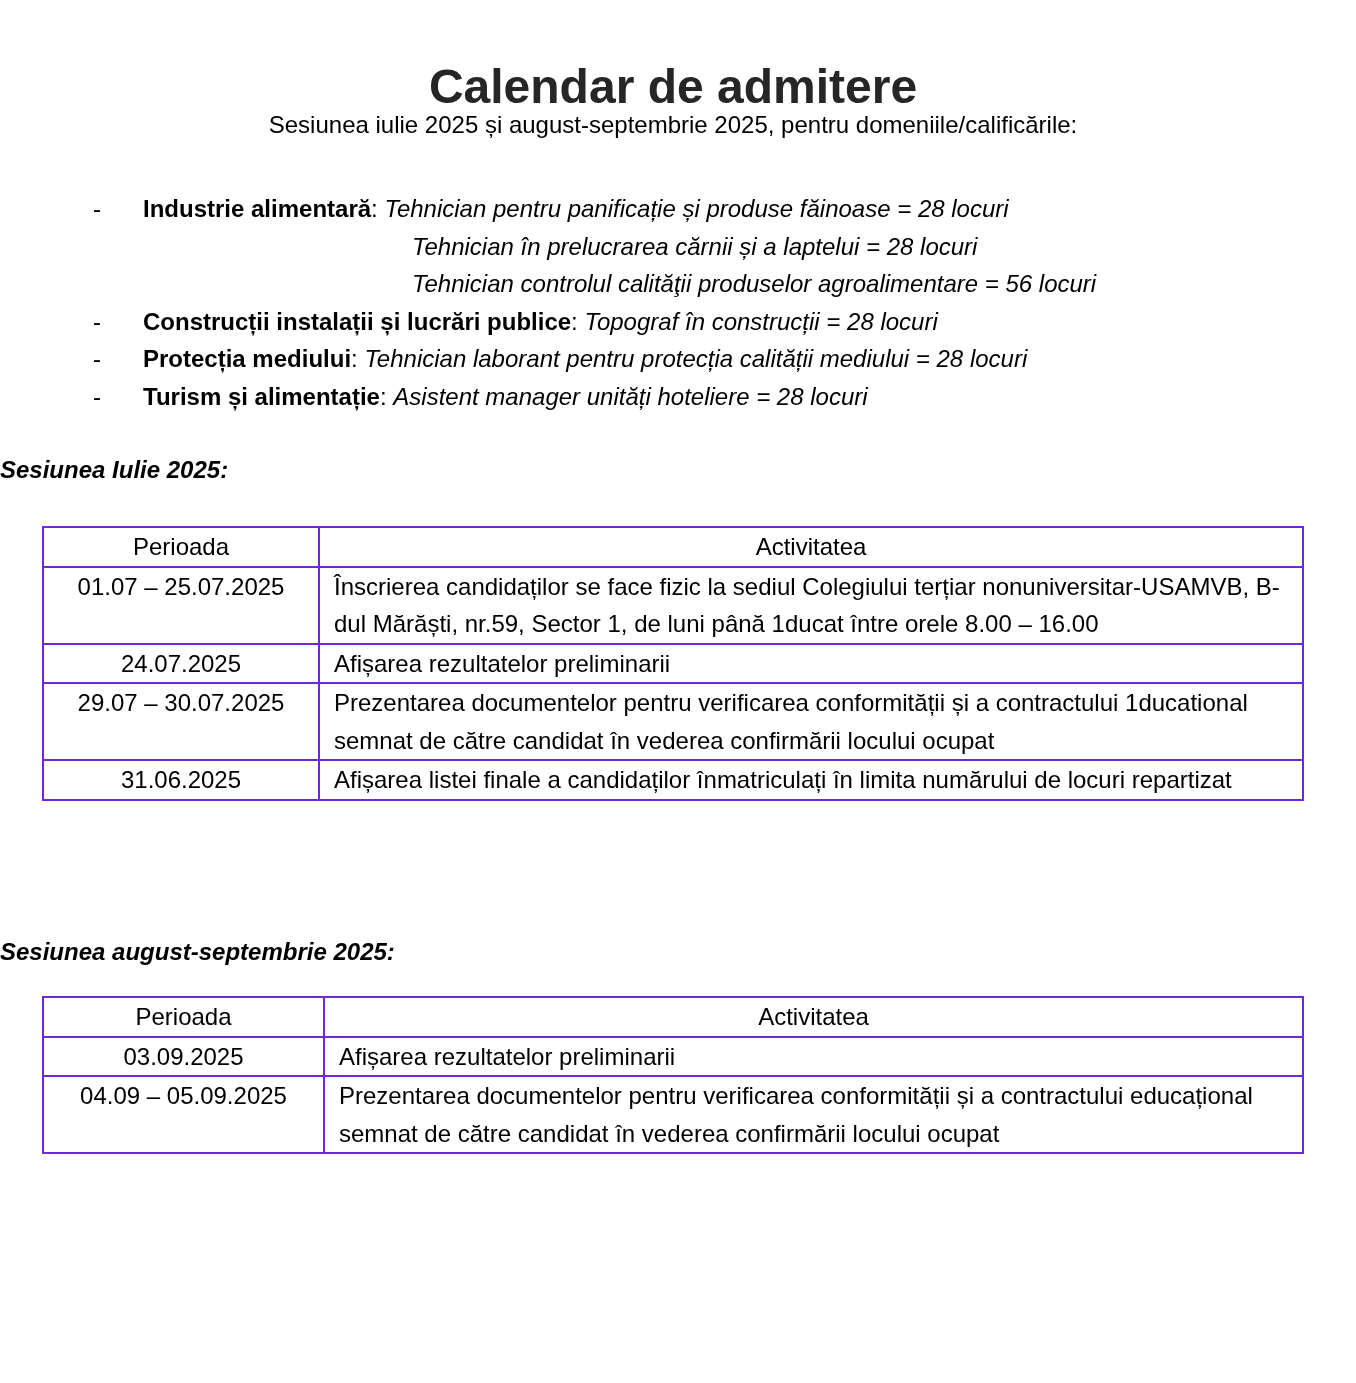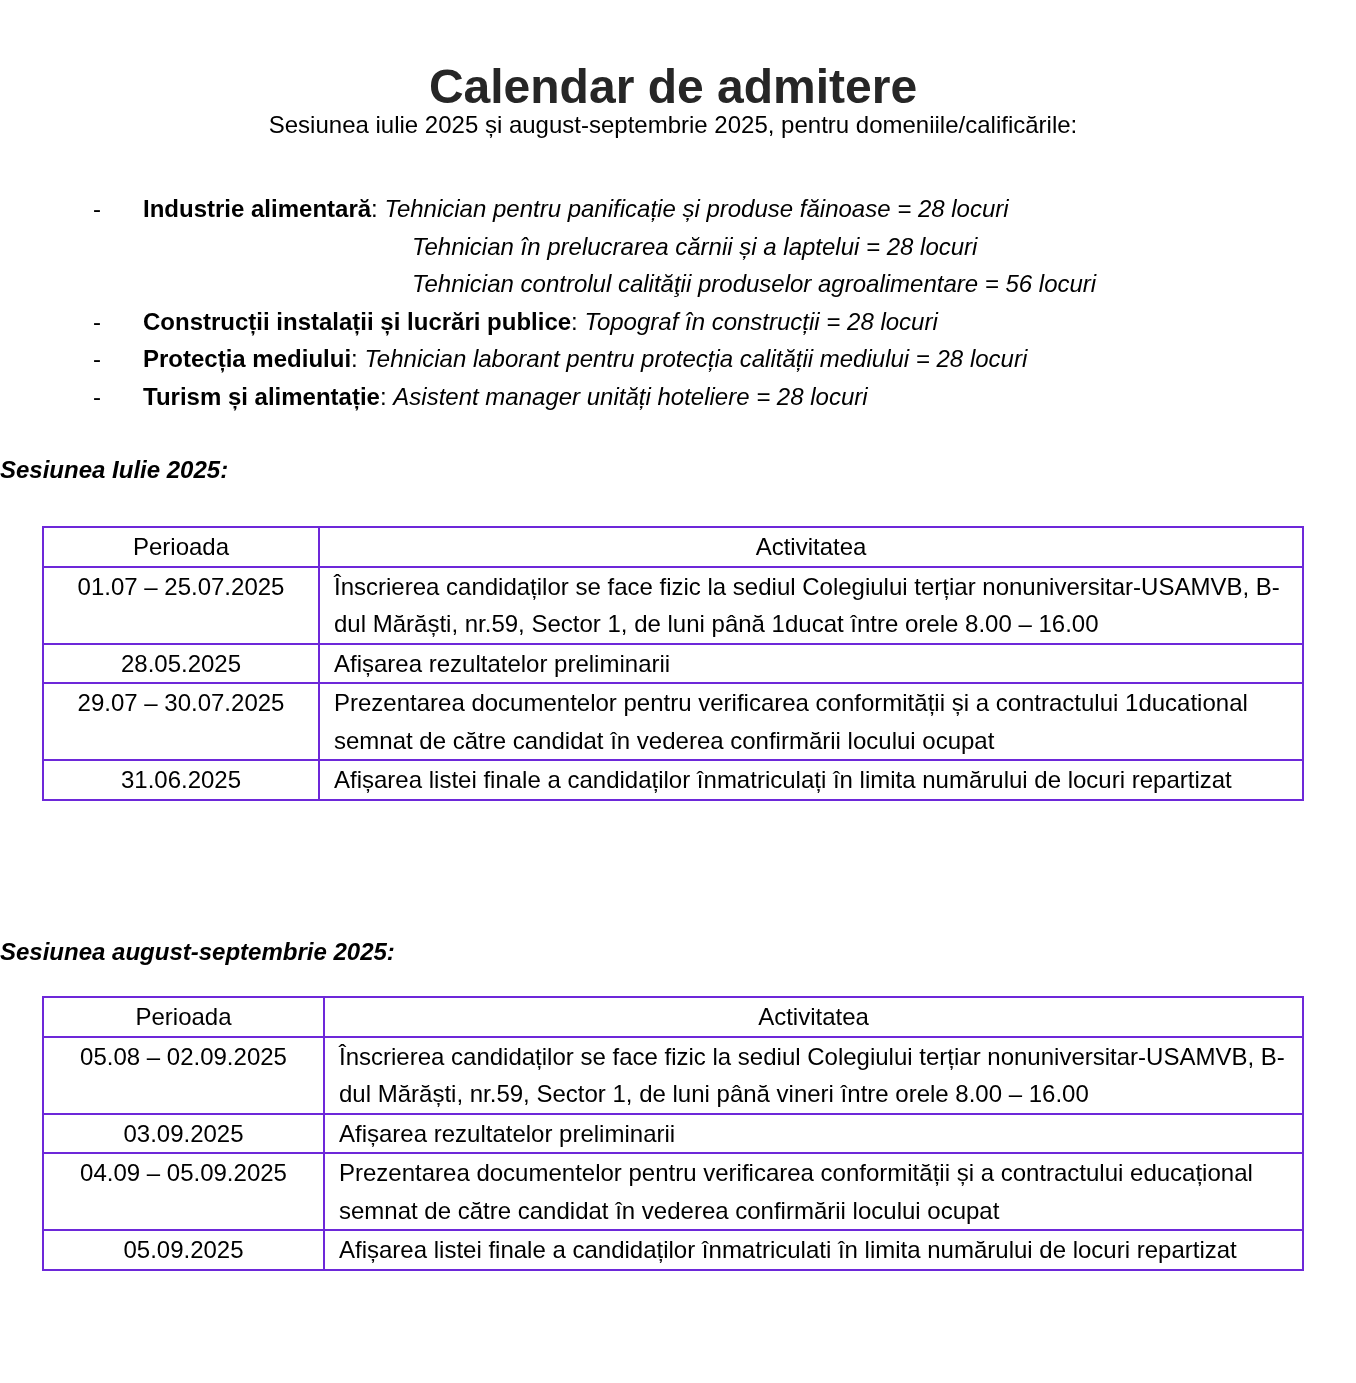--- a/index.html
+++ b/index.html
@@ -59,21 +59,21 @@
   <tbody>
       <tr>
     <th>Perioada</th>
     <th>Activitatea</th>
   </tr>
   <tr>
     <td class="period">01.07 – 25.07.2025</td>
     <td>Înscrierea candidaților se face fizic la sediul Colegiului terțiar nonuniversitar-USAMVB, B-dul Mărăști, nr.59, Sector 1, de luni până 1ducat între orele 8.00 – 16.00</td>
   </tr>
   <tr>
-    <td class="period">28.05.2025</td>
+    <td class="period">24.07.2025</td>
     <td>Afișarea rezultatelor preliminarii</td>
   </tr>
   <tr>
     <td class="period">29.07 – 30.07.2025</td>
     <td>Prezentarea documentelor pentru verificarea conformității și a contractului 1ducational semnat de către candidat în vederea confirmării locului ocupat</td>
   </tr>
   <tr>
     <td class="period">31.06.2025</td>
     <td>Afișarea listei finale a candidaților înmatriculați în limita numărului de locuri repartizat</td>
   </tr>
@@ -85,29 +85,21 @@
   <colgroup>
       <col style="width:281px">
       <col>
     </colgroup>
   <tbody>
       <tr>
     <th>Perioada</th>
     <th>Activitatea</th>
   </tr>
   <tr>
-    <td class="period">05.08 – 02.09.2025</td>
-    <td>Înscrierea candidaților se face fizic la sediul Colegiului terțiar nonuniversitar-USAMVB, B-dul Mărăști, nr.59, Sector 1, de luni până vineri între orele 8.00 – 16.00</td>
-  </tr>
-  <tr>
     <td class="period">03.09.2025</td>
     <td>Afișarea rezultatelor preliminarii</td>
   </tr>
   <tr>
     <td class="period">04.09 – 05.09.2025</td>
     <td>Prezentarea documentelor pentru verificarea conformității și a contractului educațional semnat de către candidat în vederea confirmării locului ocupat</td>
   </tr>
-  <tr>
-    <td class="period">05.09.2025</td>
-    <td>Afișarea listei finale a candidaților înmatriculati în limita numărului de  locuri repartizat</td>
-  </tr>
 </tbody>
   </table>
 
 </body></html>

